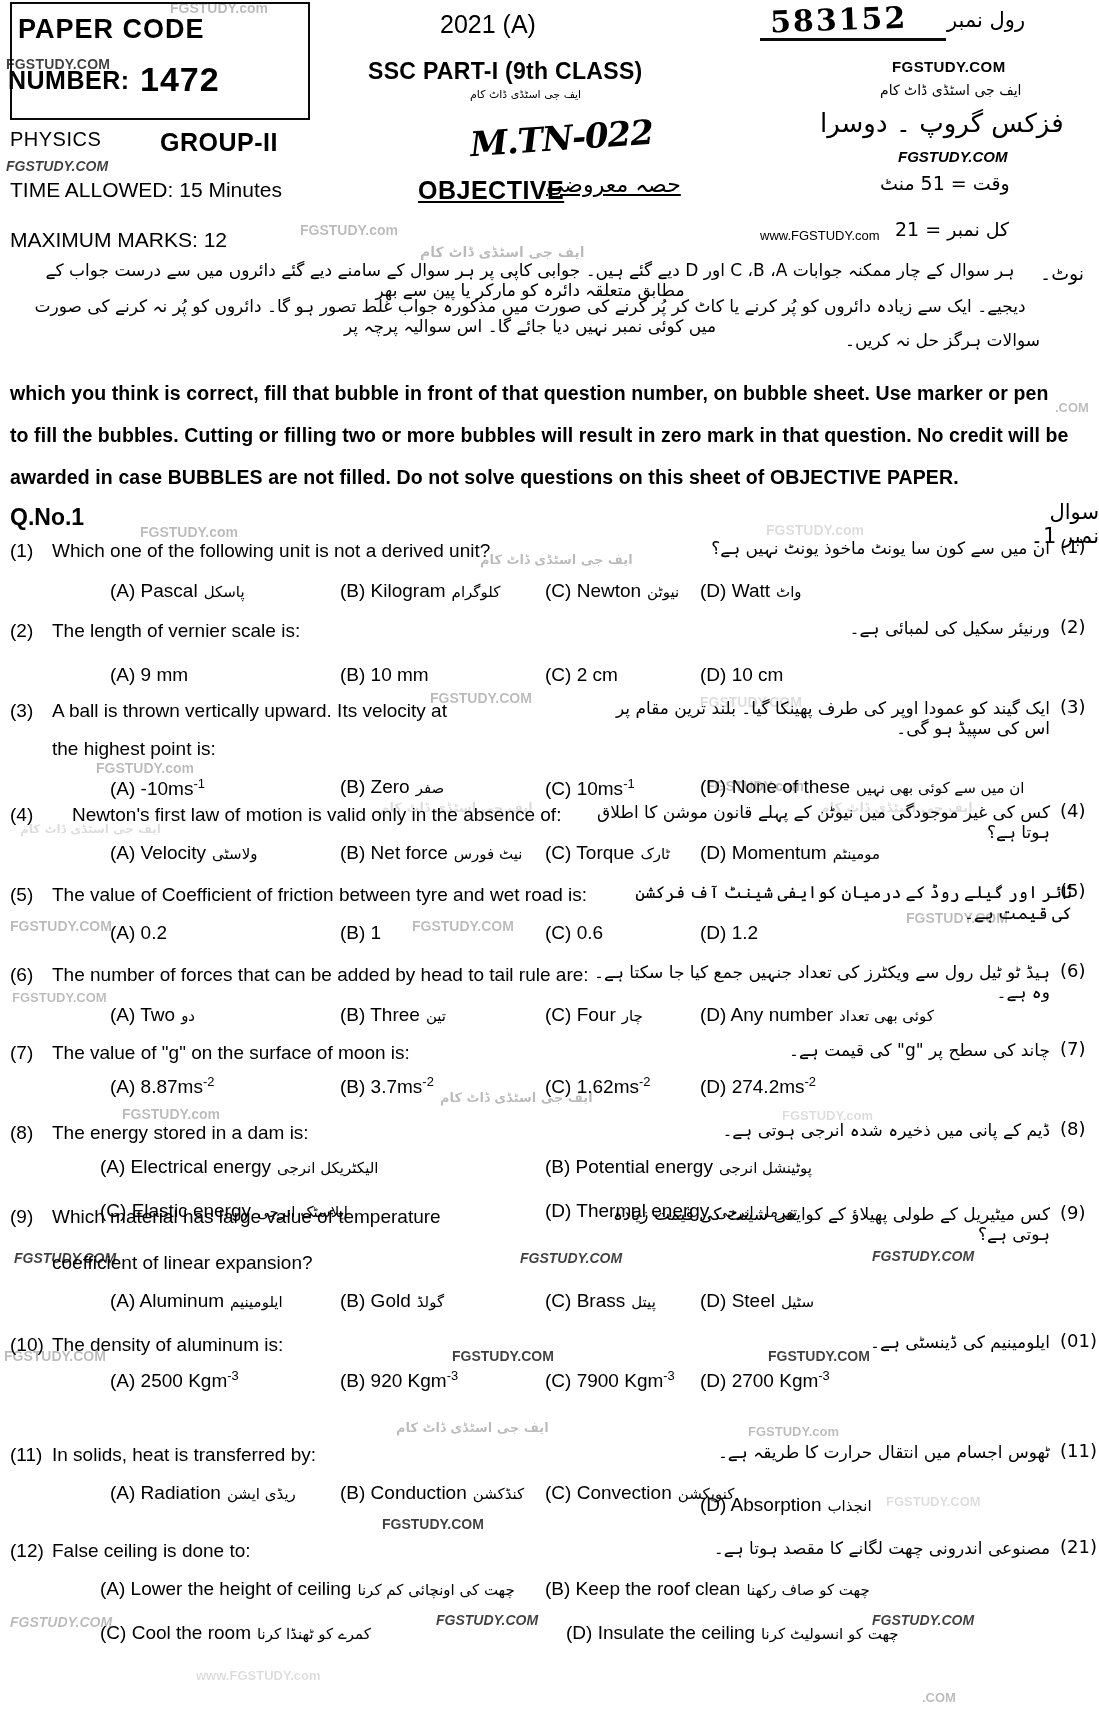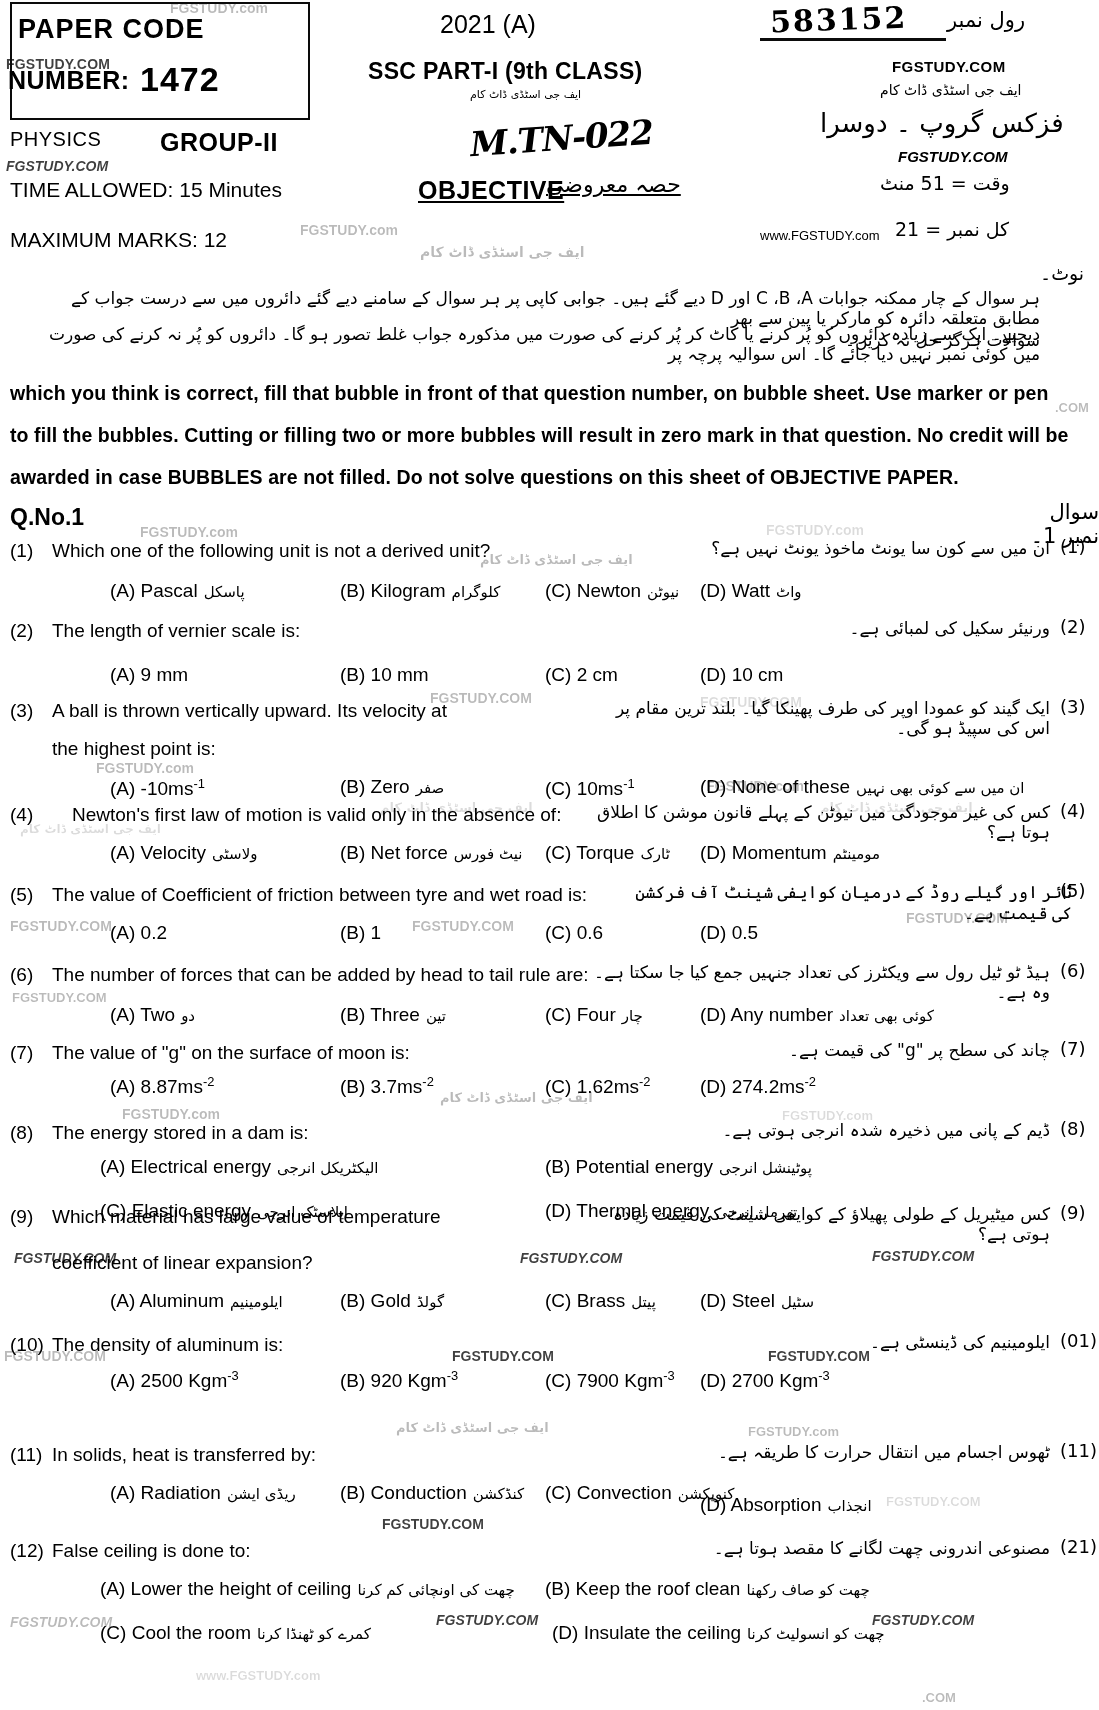--- a/index.html
+++ b/index.html
@@ -66,21 +66,21 @@
   #wm-top-right { left: 892px; top: 58px; font-size: 15px; font-weight: bold; letter-spacing: .4px; }
   #brand-urdu-1 { left: 880px; top: 82px; font-size: 14px; }
   #group-urdu   { left: 820px; top: 108px; font-size: 26px; }
   #wm-group     { left: 898px; top: 148px; font-size: 15px; font-weight: bold; font-style: italic; }
   #time-urdu    { left: 880px; top: 172px; font-size: 19px; }
   #marks-urdu   { left: 895px; top: 218px; font-size: 19px; }
   #wmk-www      { left: 760px; top: 228px; font-size: 13px; }
 
   
   .note-ur-label { left: 1040px; top: 262px; font-size: 19px; }
-  .note-ur-line  { font-size: 17px; text-align: right; margin-top: 28px; }
+  .note-ur-line  { font-size: 17px; text-align: center; }
   #note-ur-1 { left: 20px; top: 260px; width: 1020px; }
   #note-ur-2 { left: 20px; top: 296px; width: 1020px; }
   #note-ur-3 { left: 740px; top: 330px; width: 300px; font-size: 17px; text-align: right; }
   .note-en { font-size: 19.5px; font-weight: bold; letter-spacing: .1px; }
   #note-en-1 { left: 10px; top: 338px; }
   #note-en-2 { left: 10px; top: 382px; }
   #note-en-3 { left: 10px; top: 424px; }
   #note-en-4 { left: 10px; top: 466px; }
 
   
@@ -228,21 +228,21 @@
       <div class="en opt" style="position:absolute;left:340px;top:842px;"><span>(B) </span><span>Net force</span><span class="ur opt-ur">نیٹ فورس</span></div>
       <div class="en opt" style="position:absolute;left:545px;top:842px;"><span>(C) </span><span>Torque</span><span class="ur opt-ur">ٹارک</span></div>
       <div class="en opt" style="position:absolute;left:700px;top:842px;"><span>(D) </span><span>Momentum</span><span class="ur opt-ur">مومینٹم</span></div>
       <div class="en q-num" style="position:absolute;left:10px;top:884px;">(5)</div>
       <div class="en q-text-en" style="position:absolute;left:52px;top:884px;">The value of Coefficient of friction between tyre and wet road is:</div>
       <div class="ur q-num-ur" style="position:absolute;left:1060px;top:880px;">(5)</div>
       <div class="ur q-text-ur" style="position:absolute;left:612px;width:460px;top:882px;font-family:Liberation Serif, serif;">ٹائر اور گیلے روڈ کے درمیان کوایفی شینٹ آف فرکشن کی قیمت ہے۔</div>
       <div class="en opt" style="position:absolute;left:110px;top:922px;"><span>(A) </span><span>0.2</span></div>
       <div class="en opt" style="position:absolute;left:340px;top:922px;"><span>(B) </span><span>1</span></div>
       <div class="en opt" style="position:absolute;left:545px;top:922px;"><span>(C) </span><span>0.6</span></div>
-      <div class="en opt" style="position:absolute;left:700px;top:922px;"><span>(D) </span><span>0.5</span></div>
+      <div class="en opt" style="position:absolute;left:700px;top:922px;"><span>(D) </span><span>1.2</span></div>
       <div class="en q-num" style="position:absolute;left:10px;top:964px;">(6)</div>
       <div class="en q-text-en" style="position:absolute;left:52px;top:964px;">The number of forces that can be added by head to tail rule are:</div>
       <div class="ur q-num-ur" style="position:absolute;left:1060px;top:960px;">(6)</div>
       <div class="ur q-text-ur" style="position:absolute;left:590px;width:460px;top:962px;">ہیڈ ٹو ٹیل رول سے ویکٹرز کی تعداد جنہیں جمع کیا جا سکتا ہے۔ وہ ہے۔</div>
       <div class="en opt" style="position:absolute;left:110px;top:1004px;"><span>(A) </span><span>Two</span><span class="ur opt-ur">دو</span></div>
       <div class="en opt" style="position:absolute;left:340px;top:1004px;"><span>(B) </span><span>Three</span><span class="ur opt-ur">تین</span></div>
       <div class="en opt" style="position:absolute;left:545px;top:1004px;"><span>(C) </span><span>Four</span><span class="ur opt-ur">چار</span></div>
       <div class="en opt" style="position:absolute;left:700px;top:1004px;"><span>(D) </span><span>Any number</span><span class="ur opt-ur">کوئی بھی تعداد</span></div>
       <div class="en q-num" style="position:absolute;left:10px;top:1042px;">(7)</div>
       <div class="en q-text-en" style="position:absolute;left:52px;top:1042px;">The value of "g" on the surface of moon is:</div>
@@ -285,16 +285,16 @@
       <div class="en opt" style="position:absolute;left:340px;top:1482px;"><span>(B) </span><span>Conduction</span><span class="ur opt-ur">کنڈکشن</span></div>
       <div class="en opt" style="position:absolute;left:545px;top:1482px;"><span>(C) </span><span>Convection</span><span class="ur opt-ur">کنویکشن</span></div>
       <div class="en opt" style="position:absolute;left:700px;top:1482px;margin-top:12px;"><span>(D) </span><span>Absorption</span><span class="ur opt-ur">انجذاب</span></div>
       <div class="en q-num" style="position:absolute;left:10px;top:1540px;">(12)</div>
       <div class="en q-text-en" style="position:absolute;left:52px;top:1540px;">False ceiling is done to:</div>
       <div class="ur q-num-ur" style="position:absolute;left:1060px;top:1536px;">(12)</div>
       <div class="ur q-text-ur" style="position:absolute;left:590px;width:460px;top:1538px;">مصنوعی اندرونی چھت لگانے کا مقصد ہوتا ہے۔</div>
       <div class="en opt" style="position:absolute;left:100px;top:1578px;"><span>(A) </span><span>Lower the height of ceiling</span><span class="ur opt-ur">چھت کی اونچائی کم کرنا</span></div>
       <div class="en opt" style="position:absolute;left:545px;top:1578px;"><span>(B) </span><span>Keep the roof clean</span><span class="ur opt-ur">چھت کو صاف رکھنا</span></div>
       <div class="en opt" style="position:absolute;left:100px;top:1622px;"><span>(C) </span><span>Cool the room</span><span class="ur opt-ur">کمرے کو ٹھنڈا کرنا</span></div>
-      <div class="en opt" style="position:absolute;left:552px;top:1622px;"><span>(D) </span><span>Insulate the ceiling</span><span class="ur opt-ur">چھت کو انسولیٹ کرنا</span></div>
+      <div class="en opt" style="position:absolute;left:566px;top:1622px;"><span>(D) </span><span>Insulate the ceiling</span><span class="ur opt-ur">چھت کو انسولیٹ کرنا</span></div>
     </div>
 
 </div>
 
 </body></html>

